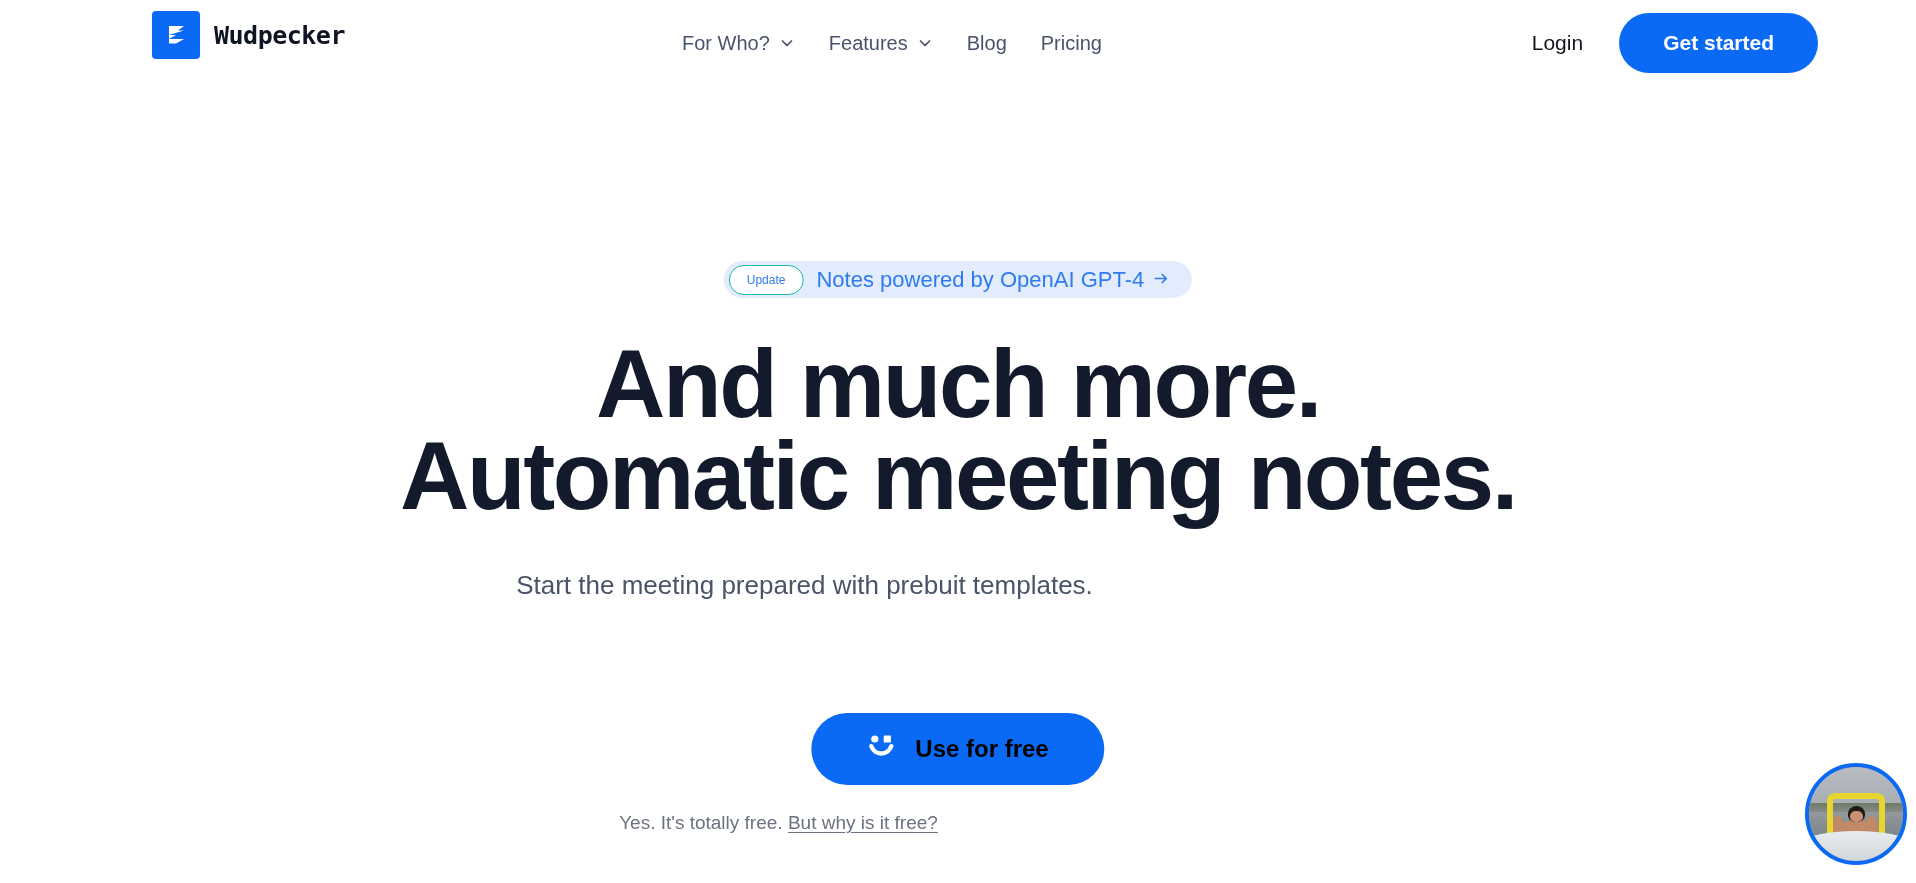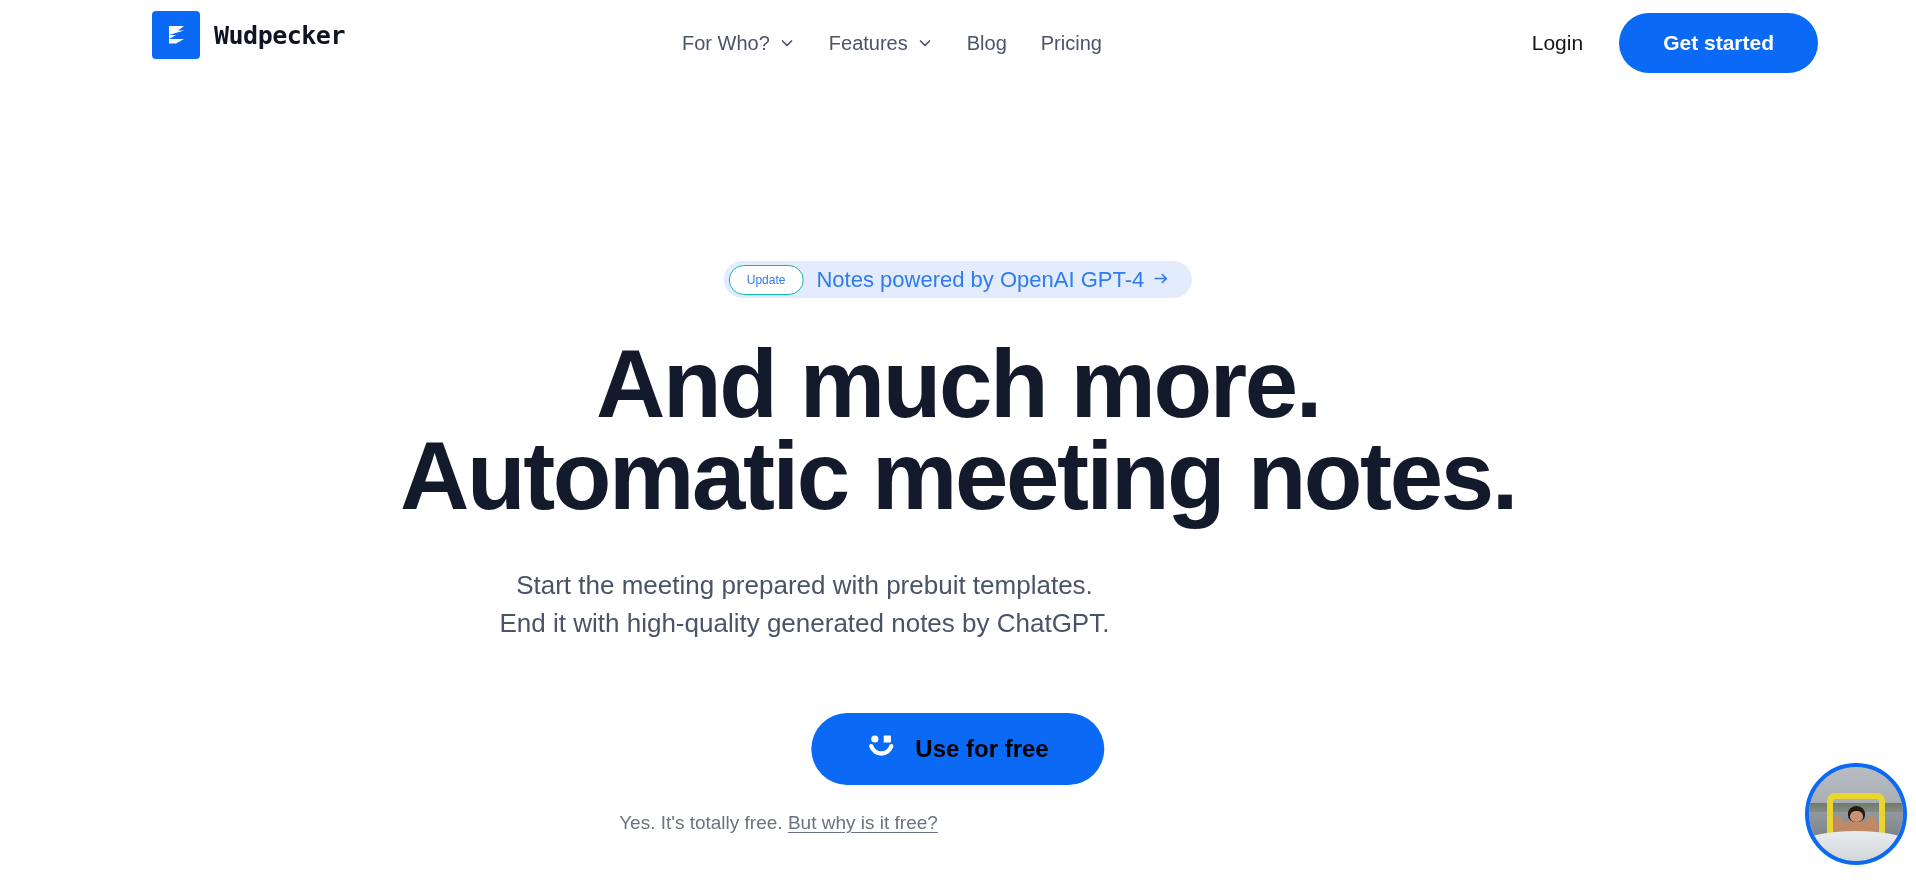--- a/index.html
+++ b/index.html
@@ -386,21 +386,20 @@
     </span>
   </a>
 
   <h1 class="headline">
     <span class="ln">And much more.</span>
     <span class="ln">Automatic meeting notes.</span>
   </h1>
 
   <p class="subhead">
     <span class="ln">Start the meeting prepared with prebuit templates.</span>
-    <span class="ln">End it with high-quality generated notes by ChatGPT.</span>
   </p>
 
   <button class="cta-btn">
     <span class="smiley">
       <svg width="28" height="26" viewBox="0 0 28 26" aria-hidden="true">
         <circle cx="7.5" cy="6" r="3.6" fill="#ffffff"></circle>
         <rect x="16.4" y="2.4" width="7.2" height="7.2" rx="0.6" fill="#ffffff"></rect>
         <path d="M4 13.2 A10.5 10.5 0 0 0 24 13.2" fill="none" stroke="#ffffff" stroke-width="4.4" stroke-linecap="round"></path>
       </svg>
     </span>

